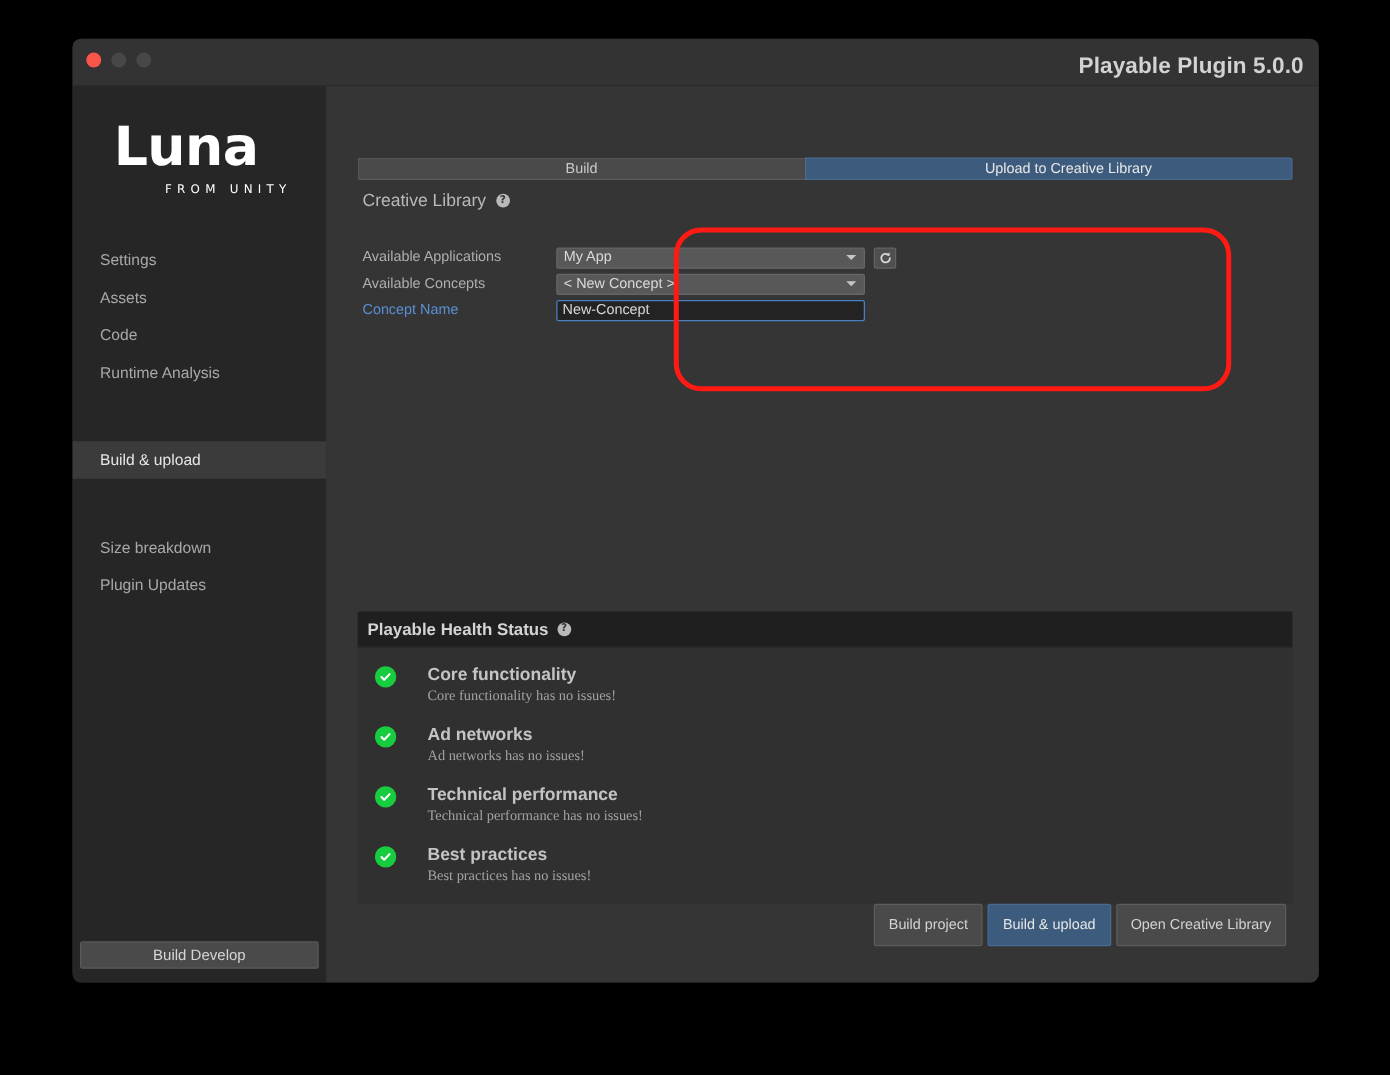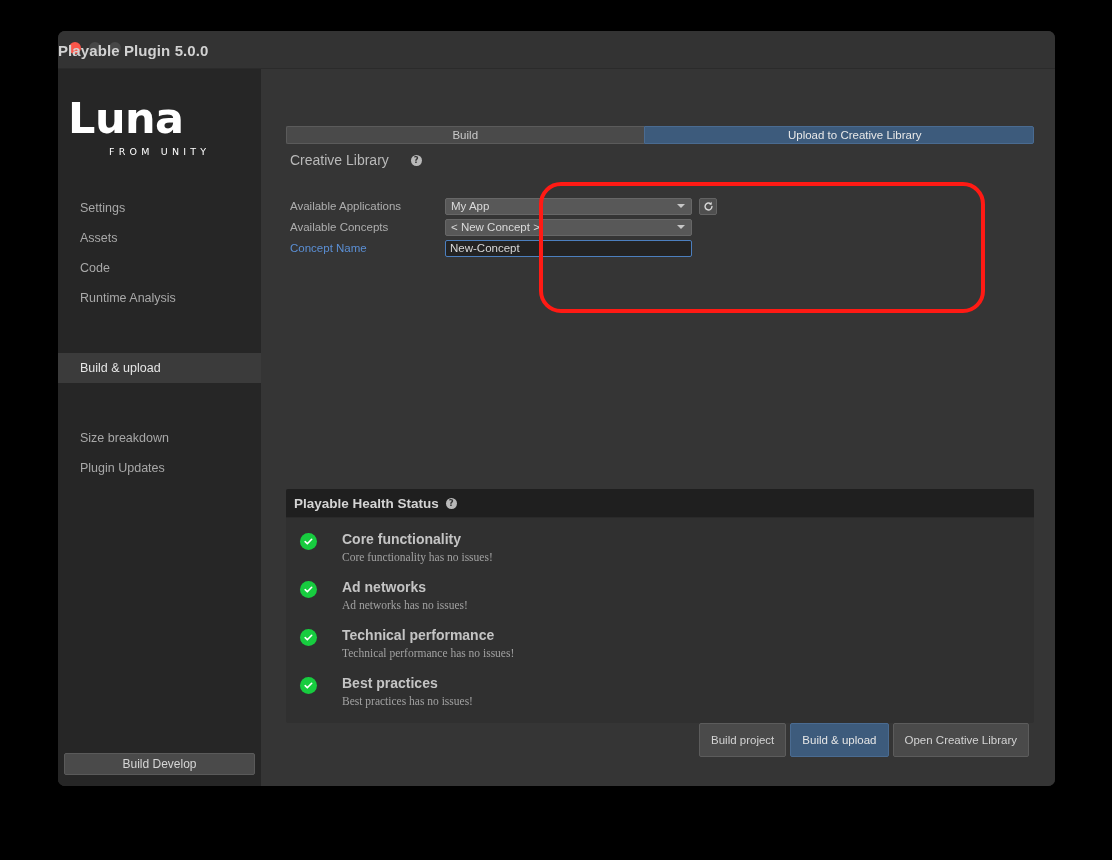--- a/index.html
+++ b/index.html
@@ -37,44 +37,44 @@
     left: 11px;
     display: flex;
     gap: 8px;
   }
   .dot { width: 12px; height: 12px; border-radius: 50%; }
   .dot.red { background: #f9564a; }
   .dot.gray { background: #474747; }
 
   .title-text {
     position: absolute;
-    left: 0; right: 0; top: 11px;
-    text-align: left;
-    font-size: 15px;
+    left: 0; right: 12px; top: 11px;
+    text-align: right;
+    font-size: 18px;
     color: #d2d2d2;
     font-weight: bold;
     letter-spacing: 0.1px;
   }
 
   
   .body {
     position: relative;
     height: 717px;
     display: flex;
   }
 
   
   .sidebar {
     width: 203px;
     background: #262626;
     position: relative;
     flex-shrink: 0;
   }
   .logo-wrap {
-    padding: 27px 0 0 10px;
+    padding: 27px 0 0 33px;
   }
   .logo-luna {
     font-size: 43px;
     line-height: 44px;
     font-weight: bold;
     color: #ffffff;
     letter-spacing: -0.5px;
     font-family: "DejaVu Sans", sans-serif;
   }
   .logo-sub {
@@ -161,21 +161,21 @@
   .cl-panel {
     position: absolute;
     top: 83px;
     left: 25px;
     width: 440px;
     height: 120px;
   }
   .cl-title {
     display: flex;
     align-items: center;
-    gap: 22px;
+    gap: 8px;
     font-size: 14px;
     color: #b9b9b9;
     padding-left: 4px;
   }
   .help-icon {
     width: 11px; height: 11px;
     border-radius: 50%;
     background: #b9b9b9;
     color: #353535;
     font-size: 8.5px;

